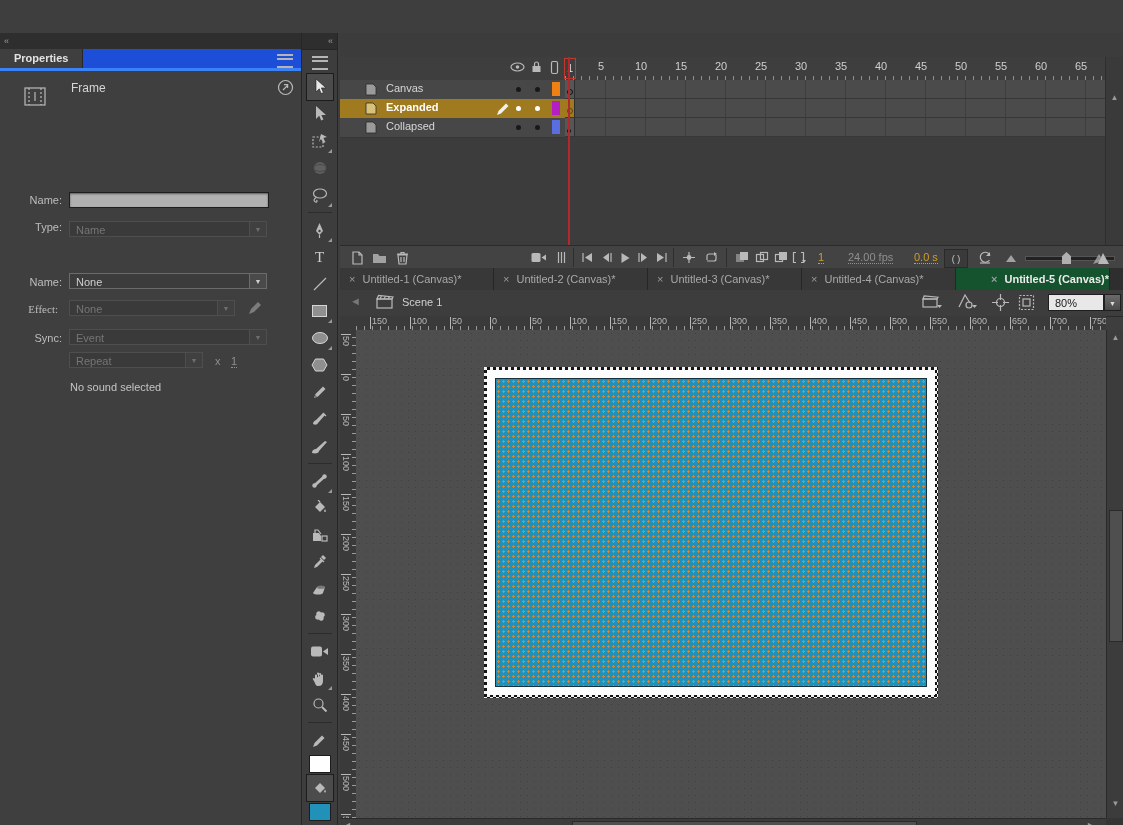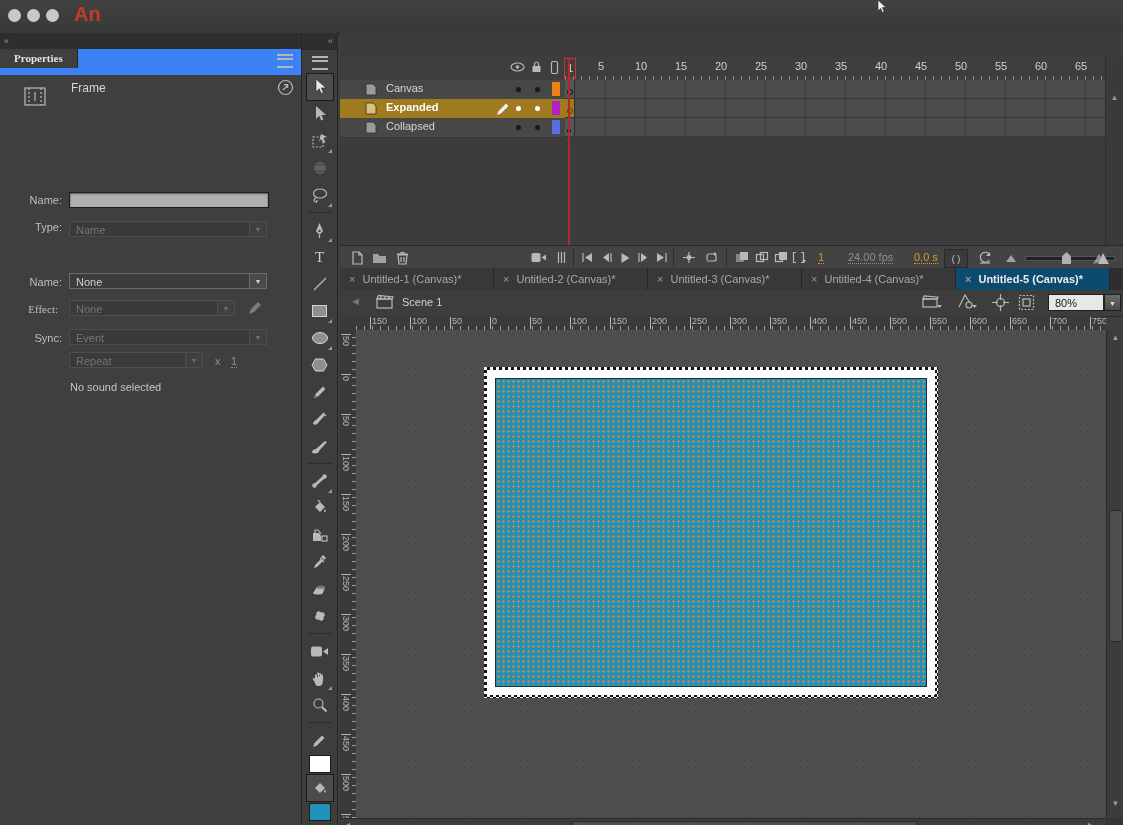--- a/index.html
+++ b/index.html
@@ -24,21 +24,21 @@
   .tinput{position:absolute;background:#b0b0b0;border:1px solid #1e1e1e;box-shadow:inset 0 1px 2px rgba(0,0,0,.5);height:14px;}
   .dd{position:absolute;height:16px;border:1px solid #6b6b6b;background:#3c3c3c;color:#cfcfcf;line-height:16px;padding-left:6px;box-sizing:border-box;}
   .dd .arrow{position:absolute;right:0;top:0;width:16px;height:100%;border-left:1px solid #6b6b6b;background:#4a4a4a;
              color:#d0d0d0;font-size:7px;text-align:center;line-height:16px;}
   .dd.disabled{border-color:#4e4e4e;color:#757575;background:#3a3a3a;}
   .dd.disabled .arrow{border-left-color:#4e4e4e;background:#404040;color:#6e6e6e;}
   .hot{color:#d09d27;border-bottom:1px dotted #d09d27;}
   .hotgray{color:#8f8f8f;border-bottom:1px dotted #8f8f8f;}
   
   #props{left:0;top:33px;width:301px;height:792px;background:#3f3f3f;border-right:1px solid #262626;}
-  #props-tabrow{position:absolute;left:0;top:16px;width:100%;height:19px;background:#3b82f6;border-bottom:7px solid #3b82f6;font-family:Liberation Serif, serif;}
+  #props-tabrow{position:absolute;left:0;top:16px;width:100%;height:19px;background:#1d4ed8;border-bottom:3px solid #3b82f6;}
   #props-tab{position:absolute;left:0;top:0;height:19px;line-height:19px;padding:0 14px;background:#3f3f3f;color:#e3e3e3;font-weight:bold;border-right:1px solid #262626;}
   
   #toolstrip{left:302px;top:33px;width:36px;height:792px;background:#3d3d3d;border-right:1px solid #262626;box-sizing:border-box;}
   .tool{position:relative;width:26px;height:26px;margin:1px auto;display:flex;align-items:center;justify-content:center;}
   .tool svg{display:block;}
   .tool.selected{background:#4c4c4c;outline:1px solid #1c1c1c;}
   .tool.boxed{background:#4c4c4c;outline:1px solid #1c1c1c;}
   .tool.disabled{opacity:.45;}
   .tool .fly{position:absolute;right:1px;bottom:1px;width:0;height:0;border-left:4px solid transparent;border-bottom:4px solid #9a9a9a;}
   .tool-div{width:24px;height:1px;background:#2c2c2c;margin:4px auto;}
@@ -72,21 +72,21 @@
   #tl-toolbar{position:absolute;left:0;top:212px;width:100%;height:23px;background:#434343;border-top:1px solid #2a2a2a;}
   .tbtn{position:absolute;top:3px;width:18px;height:17px;display:flex;align-items:center;justify-content:center;color:#b9b9b9;}
   .tsep{position:absolute;top:2px;width:1px;height:19px;background:#2e2e2e;}
   #tl-slider{position:absolute;top:10px;width:88px;height:3px;background:#222;border:1px solid #555;}
   #tl-slider .thumb{position:absolute;left:36px;top:-5px;width:9px;height:12px;background:#b0b0b0;
       clip-path:polygon(50% 0,100% 35%,100% 100%,0 100%,0 35%);}
   
   #doctabs{left:340px;top:268px;width:783px;height:22px;background:#2e2e2e;border-bottom:1px solid #262626;}
   .doctab{position:absolute;top:0;height:22px;line-height:22px;background:#383838;color:#a8a8a8;border-right:1px solid #262626;}
   .doctab .x{margin:0 7px 0 9px;color:#9a9a9a;}
-  .doctab.active{background:#0c4a6e;color:#ececec;font-weight:bold;}
+  .doctab.active{background:#14532d;color:#ececec;font-weight:bold;text-align:right;}
   
   #editbar{left:340px;top:290px;width:783px;height:26px;background:#3d3d3d;border-bottom:1px solid #2a2a2a;}
   #zoombox{position:absolute;left:708px;top:4px;width:56px;height:17px;background:#e8e8e8;border:1px solid #1f1f1f;
            color:#1a1a1a;line-height:17px;padding-left:6px;box-sizing:border-box;}
   #zoombtn{position:absolute;left:764px;top:4px;width:17px;height:17px;background:linear-gradient(#6a6a6a,#4a4a4a);
            border:1px solid #1f1f1f;color:#dcdcdc;font-size:7px;text-align:center;line-height:17px;box-sizing:border-box;}
   
   #ruler-corner{left:340px;top:316px;width:16px;height:14px;background:#3a3a3a;border-right:1px solid #2a2a2a;border-bottom:1px solid #2a2a2a;}
   #hruler{left:356px;top:316px;width:750px;height:14px;background:#3a3a3a;border-bottom:1px solid #2a2a2a;
      background-image:repeating-linear-gradient(90deg,#9a9a9a 0 1px,transparent 1px 8px);
@@ -113,31 +113,20 @@
   #hsb-thumb{position:absolute;left:232px;top:2px;width:343px;height:10px;background:#4f4f4f;border:1px solid #2a2a2a;}
   #sb-corner{left:1106px;top:818px;width:17px;height:7px;background:#353535;}
   svg .s{stroke:#b9b9b9;fill:none;stroke-width:1.2;}
   svg .f{fill:#b9b9b9;}
 </style>
 </head>
 <body>
 
 <div id="app">
 
-  <div id="titlebar" class="abs">
-    <div class="traffic" style="left:8px"></div>
-    <div class="traffic" style="left:27px"></div>
-    <div class="traffic" style="left:46px"></div>
-    <div id="logo">An</div>
-    <div id="cursor">
-      <svg width="12" height="14" viewBox="0 0 12 14">
-          <path d="M2 0v11l2.6-2.6 1.8 4 1.8-.8-1.8-4H10z" fill="#f5f5f5" stroke="#333" stroke-width=".7"></path>
-        </svg>
-    </div>
-  </div>
 
   <div id="props" class="abs">
     <div class="collapse-strip abs" style="left:0;top:0;width:301px;height:16px;">
       <span class="chev" style="position:absolute;left:4px;top:3px;">«</span>
     </div>
     <div id="props-tabrow">
       <div id="props-tab">Properties</div>
       <div class="hamburger" style="position:absolute;right:8px;top:5px;"></div>
     </div>
 

